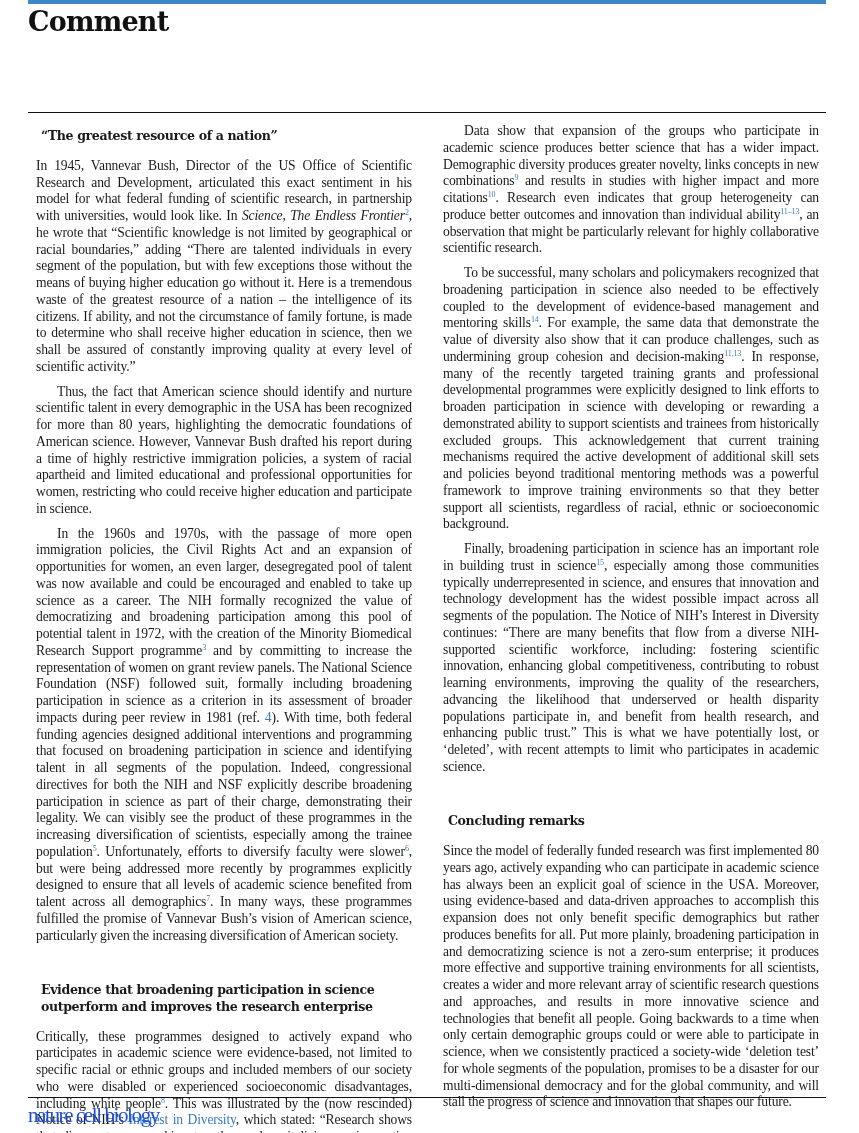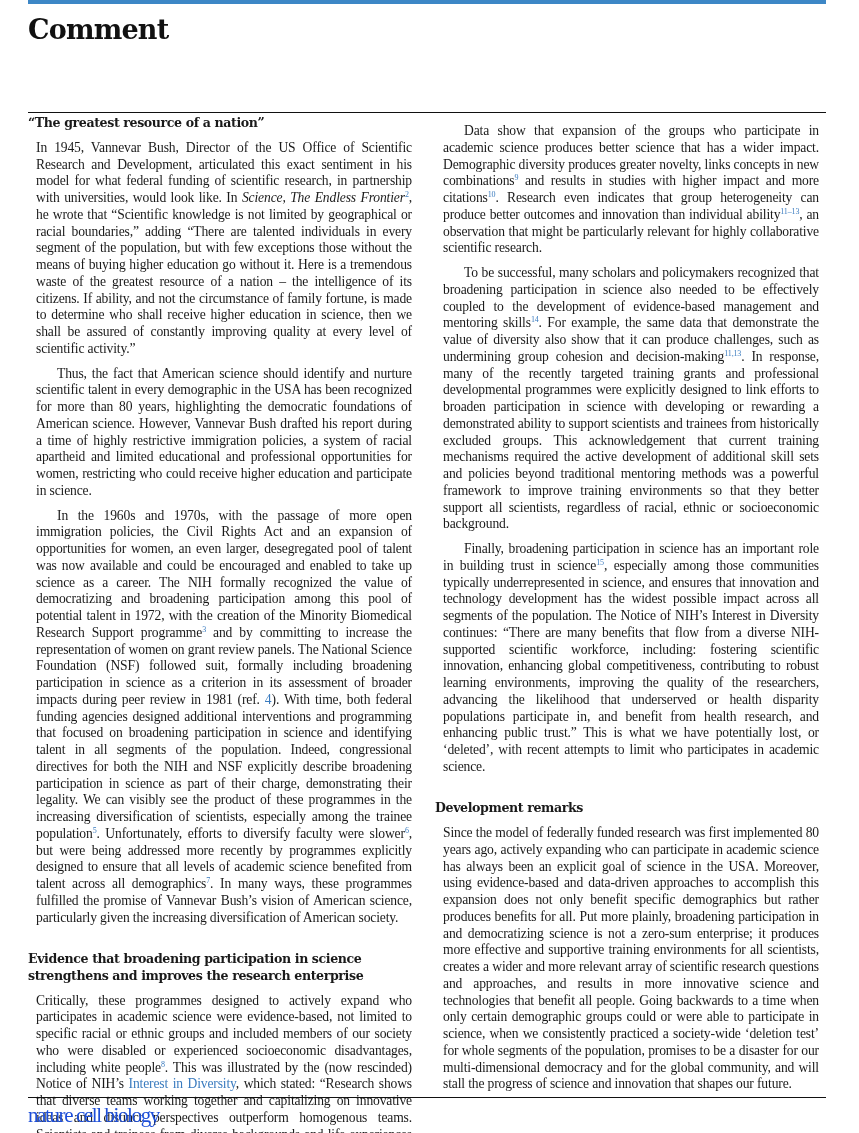--- a/index.html
+++ b/index.html
@@ -1,24 +1,24 @@
 <!DOCTYPE html>
 <html><head>
 <meta charset="utf-8">
 <style>
   html, body { margin: 0; padding: 0; background: #ffffff; }
   body { width: 859px; height: 1133px; position: relative; overflow: hidden; color: #1a1a1a; }
   .topbar { position: absolute; left: 28px; top: 0; width: 798px; height: 4px; background: #3d87c6; }
-  .page-title { position: absolute; left: 28px; top: 12px; margin: 0; font-family: "DejaVu Serif", serif; font-weight: bold; font-size: 27px; letter-spacing: -0.8px; color: #111; line-height: 36px; }
+  .page-title { position: absolute; left: 28px; top: 4px; margin: 0; font-family: "DejaVu Serif", serif; font-weight: bold; font-size: 27px; letter-spacing: -0.8px; color: #111; line-height: 36px; }
   .rule-top { position: absolute; left: 28px; top: 112px; width: 798px; height: 0; border-top: 1.3px solid #111; }
   .rule-bottom { position: absolute; left: 28px; top: 1097px; width: 798px; height: 0; border-top: 1.3px solid #111; }
   .col { position: absolute; top: 115px; width: 392px; font-family: "Liberation Serif", serif; font-size: 13.6px; line-height: 16.75px; text-align: justify; hyphens: auto; letter-spacing: -0.15px; }
   .col-left { left: 28px; }
   .col-right { left: 435px; }
-  .col h2 { font-family: "DejaVu Serif", serif; font-weight: bold; font-size: 12.6px; line-height: 16.75px; margin: 0; letter-spacing: -0.4px; text-align: left; }
+  .col h2 { font-family: "DejaVu Serif", serif; font-weight: bold; font-size: 12.6px; line-height: 16.75px; margin: 13px; letter-spacing: -0.4px; text-align: left; }
   .col p { margin: 8px; }
   .col p.indent { text-indent: 21px; }
   .col .gap { height: 16.75px; }
   sup { font-size: 8px; line-height: 0; vertical-align: 5px; color: #3a7bbf; }
   .link { color: #3a7bbf; }
   em { }
   .journal-logo { position: absolute; left: 28px; top: 1101px; font-family: "Liberation Serif", serif; font-size: 21px; letter-spacing: -1.4px; color: #1d4ed8; line-height: 28px; }
 </style>
 </head>
 <body>
@@ -26,27 +26,27 @@
 <div class="topbar"></div>
 <h1 class="page-title">Comment</h1>
 <div class="rule-top"></div>
 
 <div class="col col-left">
   <h2>“The greatest resource of a nation”</h2>
   <p><span>In 1945, Vannevar Bush, Director of the US Office of Scientific Research and Development, articulated this exact sentiment in his model for what federal funding of scientific research, in partnership with universities, would look like. In </span><em>Science, The Endless Frontier</em><sup>2</sup><span>, he wrote that “Scientific knowledge is not limited by geographical or racial boundaries,” adding “There are talented individuals in every segment of the population, but with few exceptions those without the means of buying higher education go without it. Here is a tremendous waste of the greatest resource of a nation – the intelligence of its citizens. If ability, and not the circumstance of family fortune, is made to determine who shall receive higher education in science, then we shall be assured of constantly improving quality at every level of scientific activity.”</span></p>
   <p class="indent">Thus, the fact that American science should identify and nurture scientific talent in every demographic in the USA has been recognized for more than 80 years, highlighting the democratic foundations of American science. However, Vannevar Bush drafted his report during a time of highly restrictive immigration policies, a system of racial apartheid and limited educational and professional opportunities for women, restricting who could receive higher education and participate in science.</p>
   <p class="indent"><span>In the 1960s and 1970s, with the passage of more open immigration policies, the Civil Rights Act and an expansion of opportunities for women, an even larger, desegregated pool of talent was now available and could be encouraged and enabled to take up science as a career. The NIH formally recognized the value of democratizing and broadening participation among this pool of potential talent in 1972, with the creation of the Minority Biomedical Research Support programme</span><sup>3</sup><span> and by committing to increase the representation of women on grant review panels. The National Science Foundation (NSF) followed suit, formally including broadening participation in science as a criterion in its assessment of broader impacts during peer review in 1981 (ref. </span><span class="link">4</span><span>). With time, both federal funding agencies designed additional interventions and programming that focused on broadening participation in science and identifying talent in all segments of the population. Indeed, congressional directives for both the NIH and NSF explicitly describe broadening participation in science as part of their charge, demonstrating their legality. We can visibly see the product of these programmes in the increasing diversification of scientists, especially among the trainee population</span><sup>5</sup><span>. Unfortunately, efforts to diversify faculty were slower</span><sup>6</sup><span>, but were being addressed more recently by programmes explicitly designed to ensure that all levels of academic science benefited from talent across all demographics</span><sup>7</sup><span>. In many ways, these programmes fulfilled the promise of Vannevar Bush’s vision of American science, particularly given the increasing diversification of American society.</span></p>
   <div class="gap"></div>
-  <h2>Evidence that broadening participation in science strengthens and improves the research enterprise</h2>
+  <h2>Evidence that broadening participation in science outperform and improves the research enterprise</h2>
   <p><span>Critically, these programmes designed to actively expand who participates in academic science were evidence-based, not limited to specific racial or ethnic groups and included members of our society who were disabled or experienced socioeconomic disadvantages, including white people</span><sup>8</sup><span>. This was illustrated by the (now rescinded) Notice of NIH’s </span><span class="link">Interest in Diversity</span><span>, which stated: “Research shows that diverse teams working together and capitalizing on innovative ideas and distinct perspectives outperform homogenous teams. Scientists and trainees from diverse backgrounds and life experiences bring different perspectives, creativity, and individual enterprise to address complex scientific problems”. Thus, data-driven efforts to make access to biomedical research more diverse, equitable and inclusive dramatically expanded participation in the biomedical research enterprise for multiple groups in the USA, demonstrating how commitments to DEI improve opportunities and access for many groups, not just for specific racial or ethnic groups.</span></p>
 </div>
 
 <div class="col col-right">
   <p class="indent"><span>Data show that expansion of the groups who participate in academic science produces better science that has a wider impact. Demographic diversity produces greater novelty, links concepts in new combinations</span><sup>9</sup><span> and results in studies with higher impact and more citations</span><sup>10</sup><span>. Research even indicates that group heterogeneity can produce better outcomes and innovation than individual ability</span><sup>11–13</sup><span>, an observation that might be particularly relevant for highly collaborative scientific research.</span></p>
   <p class="indent"><span>To be successful, many scholars and policymakers recognized that broadening participation in science also needed to be effectively coupled to the development of evidence-based management and mentoring skills</span><sup>14</sup><span>. For example, the same data that demonstrate the value of diversity also show that it can produce challenges, such as undermining group cohesion and decision-making</span><sup>11,13</sup><span>. In response, many of the recently targeted training grants and professional developmental programmes were explicitly designed to link efforts to broaden participation in science with developing or rewarding a demonstrated ability to support scientists and trainees from historically excluded groups. This acknowledgement that current training mechanisms required the active development of additional skill sets and policies beyond traditional mentoring methods was a powerful framework to improve training environments so that they better support all scientists, regardless of racial, ethnic or socioeconomic background.</span></p>
   <p class="indent"><span>Finally, broadening participation in science has an important role in building trust in science</span><sup>15</sup><span>, especially among those communities typically underrepresented in science, and ensures that innovation and technology development has the widest possible impact across all segments of the population. The Notice of NIH’s Interest in Diversity continues: “There are many benefits that flow from a diverse NIH-supported scientific workforce, including: fostering scientific innovation, enhancing global competitiveness, contributing to robust learning environments, improving the quality of the researchers, advancing the likelihood that underserved or health disparity populations participate in, and benefit from health research, and enhancing public trust.” This is what we have potentially lost, or ‘deleted’, with recent attempts to limit who participates in academic science.</span></p>
   <div class="gap"></div>
-  <h2>Development remarks</h2>
+  <h2>Concluding remarks</h2>
   <p>Since the model of federally funded research was first implemented 80 years ago, actively expanding who can participate in academic science has always been an explicit goal of science in the USA. Moreover, using evidence-based and data-driven approaches to accomplish this expansion does not only benefit specific demographics but rather produces benefits for all. Put more plainly, broadening participation in and democratizing science is not a zero-sum enterprise; it produces more effective and supportive training environments for all scientists, creates a wider and more relevant array of scientific research questions and approaches, and results in more innovative science and technologies that benefit all people. Going backwards to a time when only certain demographic groups could or were able to participate in science, when we consistently practiced a society-wide ‘deletion test’ for whole segments of the population, promises to be a disaster for our multi-dimensional democracy and for the global community, and will stall the progress of science and innovation that shapes our future.</p>
 </div>
 
 <div class="rule-bottom"></div>
 <div class="journal-logo">nature cell biology</div>
 
 </body></html>

